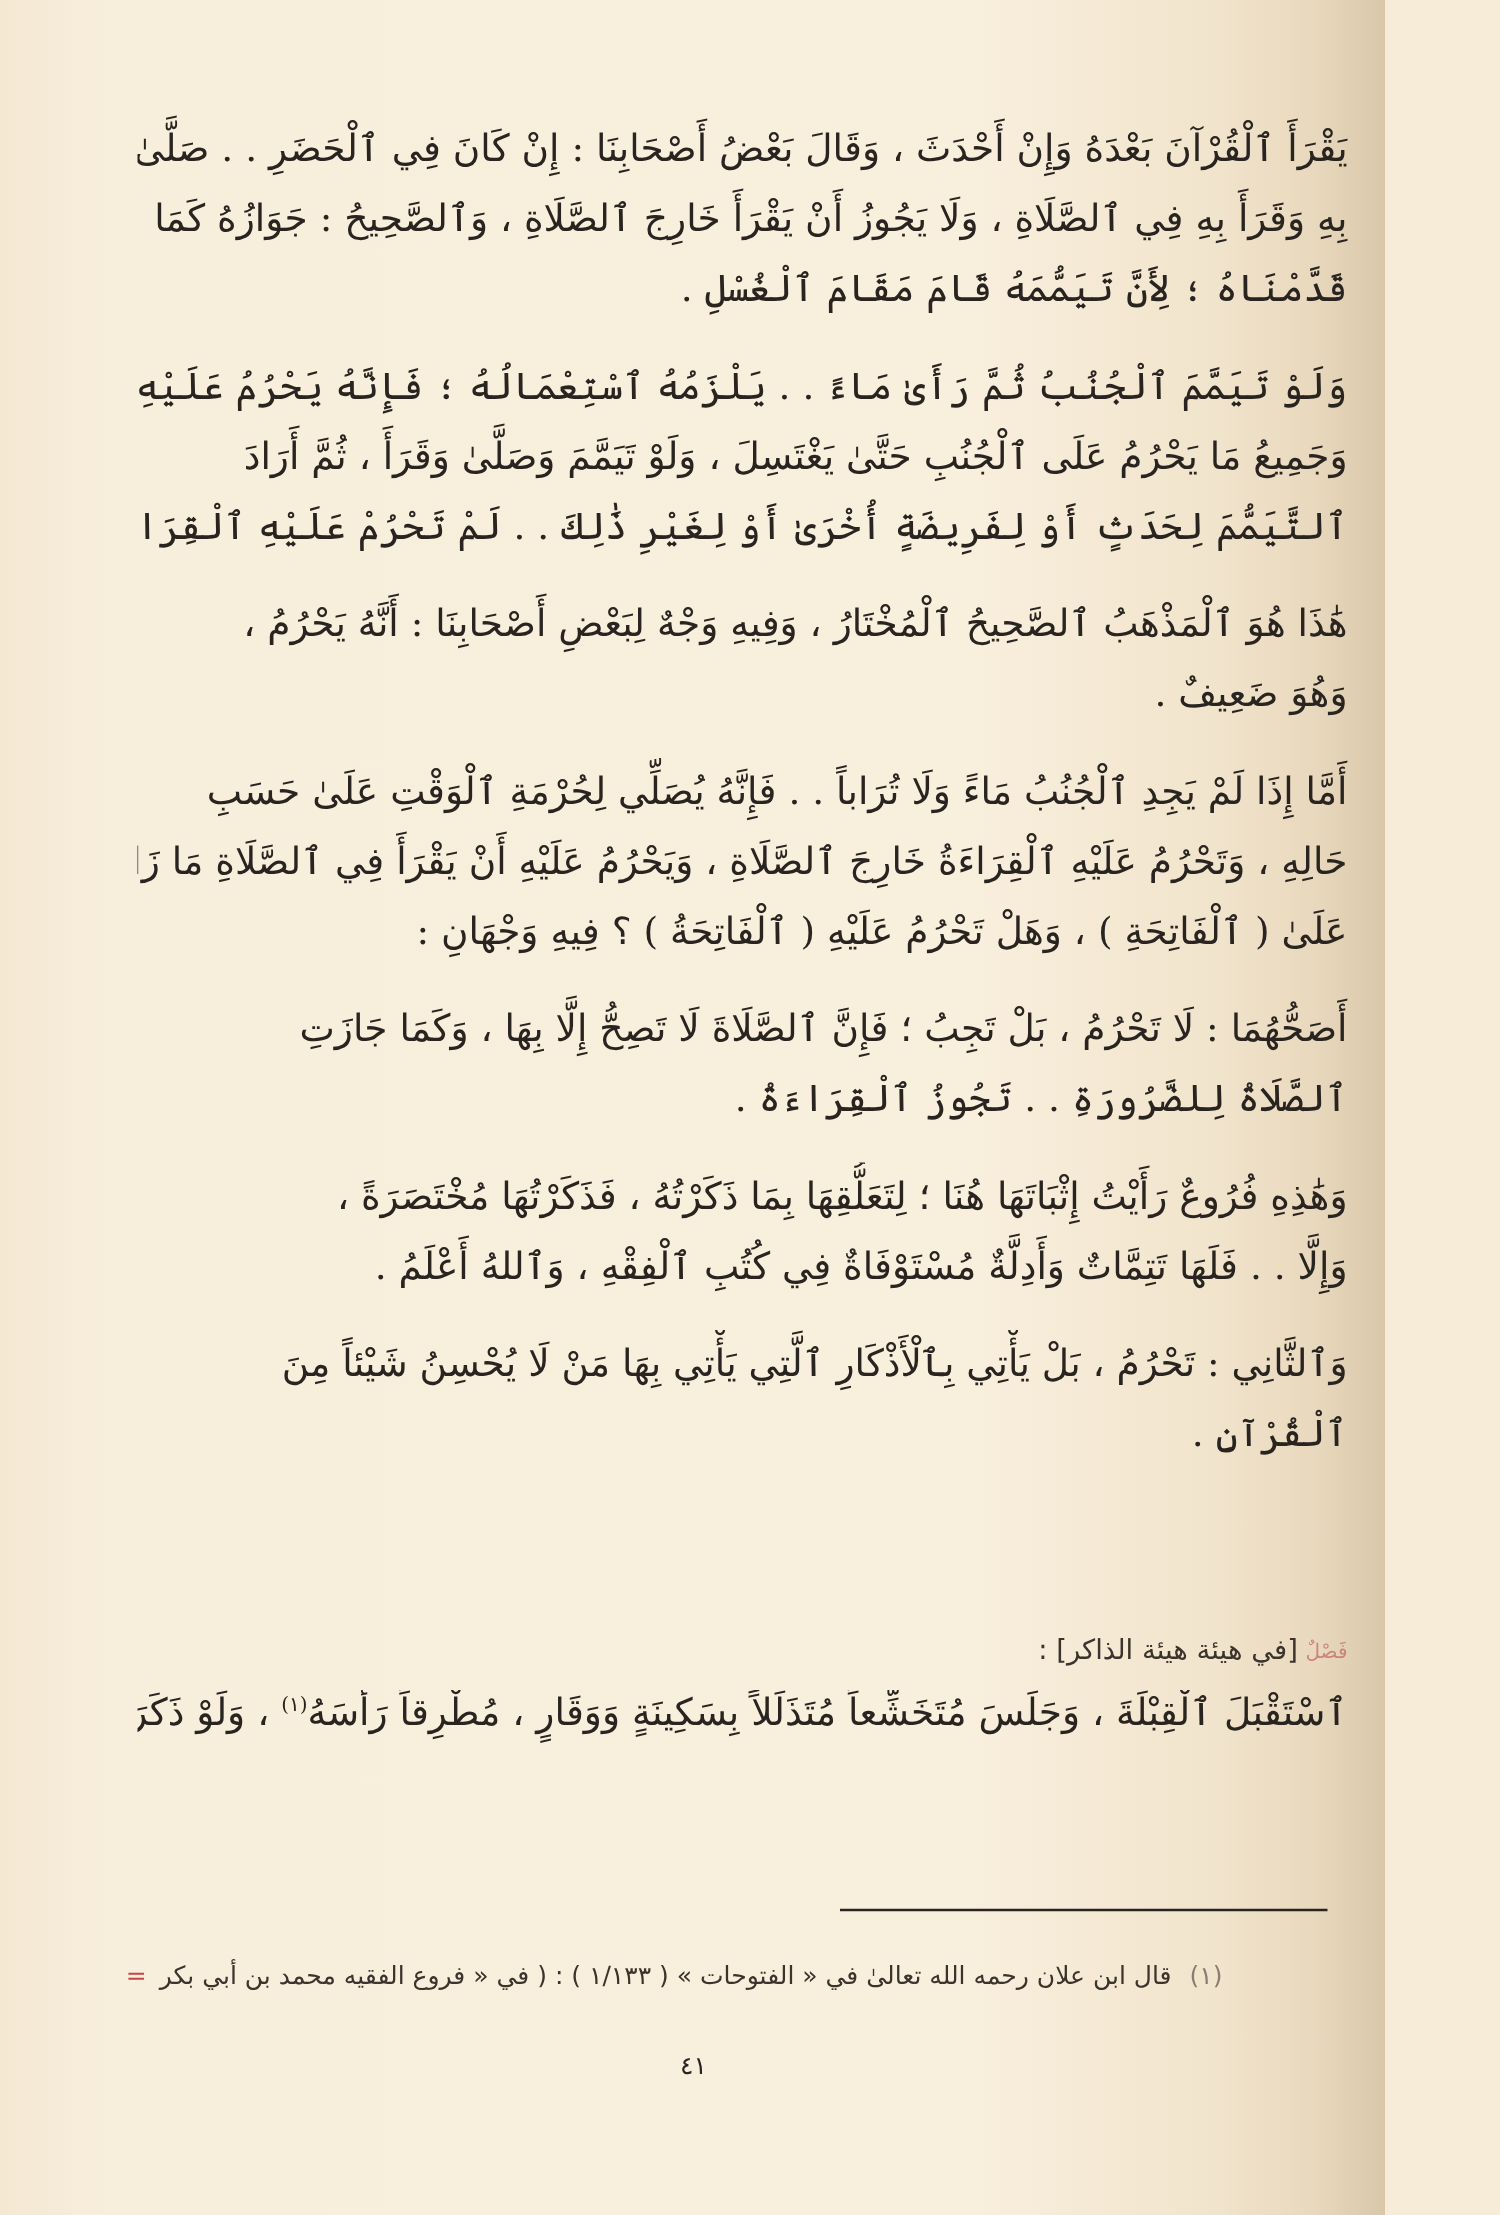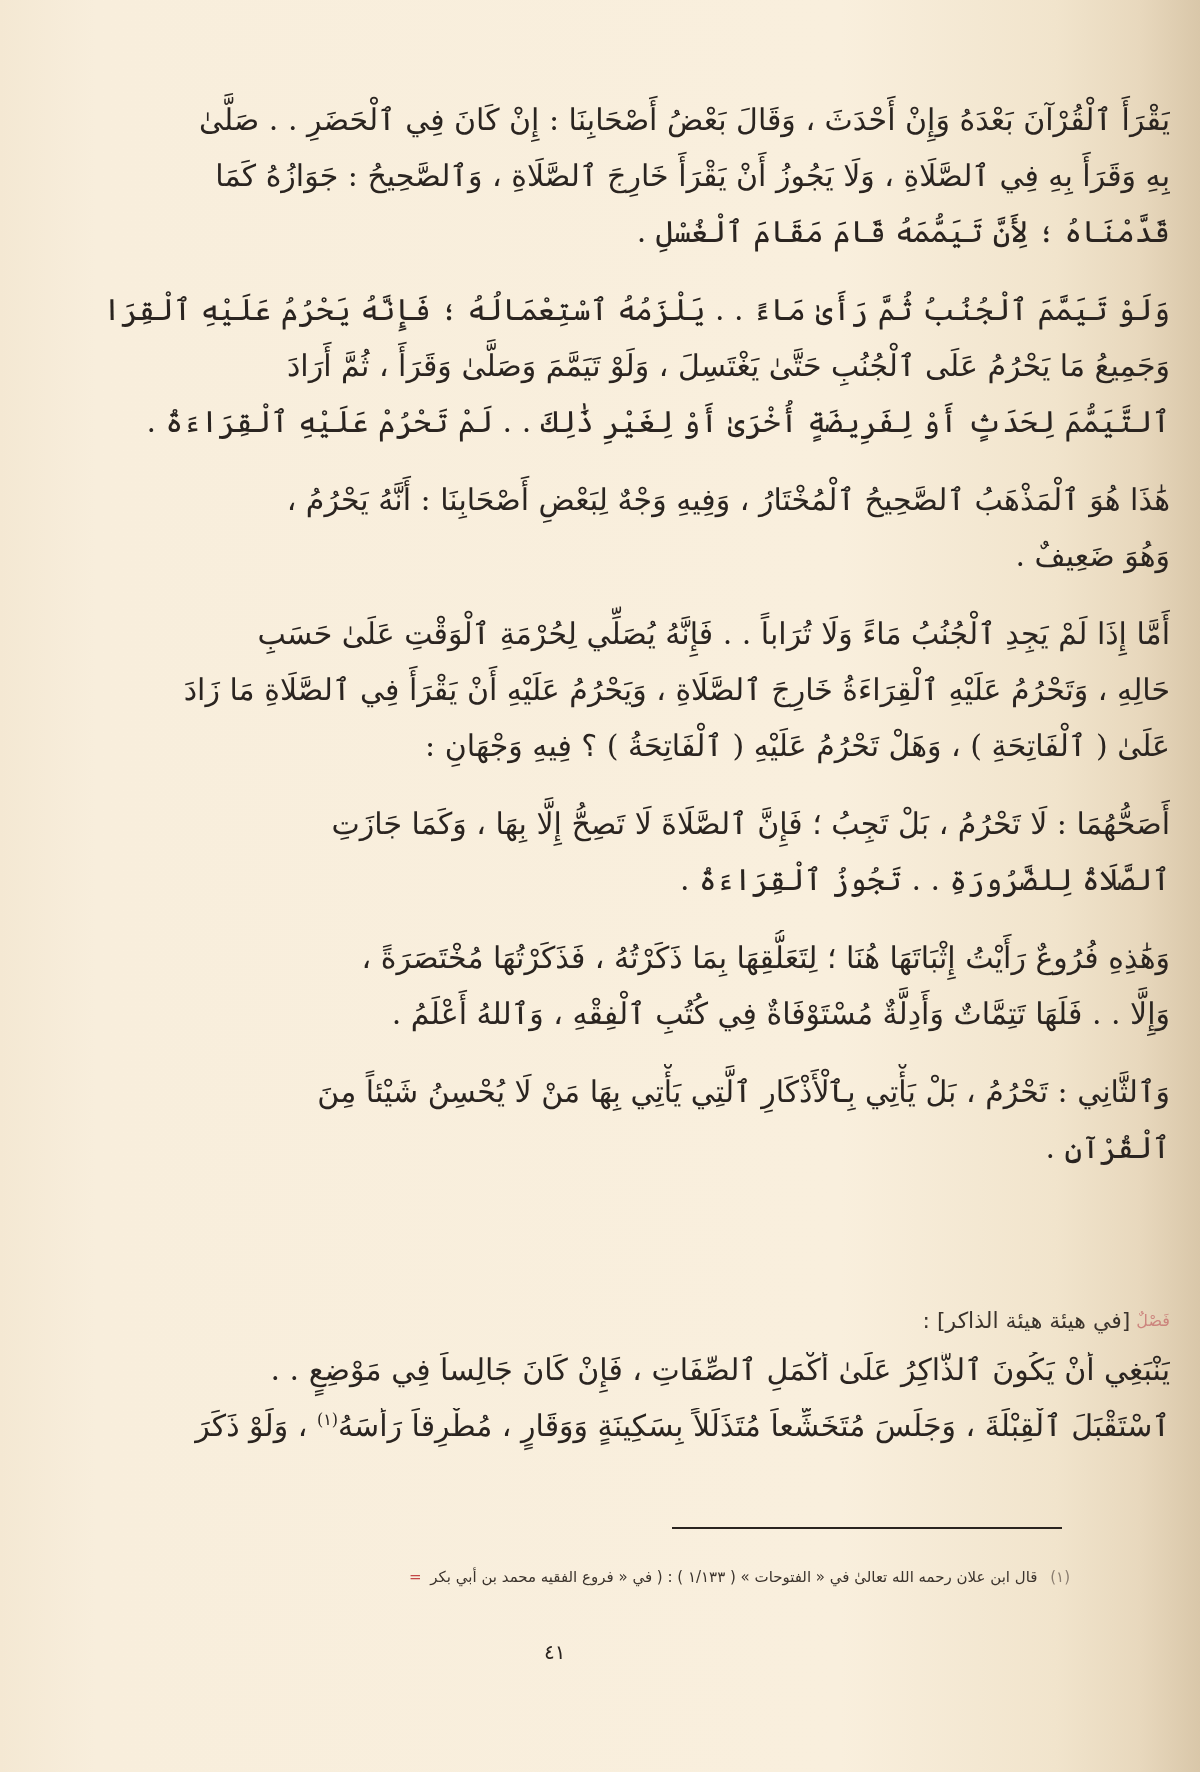--- a/index.html
+++ b/index.html
@@ -11,21 +11,21 @@
       height: 1772px;
       background: #f7ecd8;
       overflow: hidden;
       position: relative;
       font-family: "DejaVu Serif", serif;
     }
     .page {
       position: absolute;
       left: 0;
       top: 0;
-      width: 1200px;
+      width: 1108px;
       height: 1772px;
       background: linear-gradient(to right, #f4e8d3 0%, #f8eedc 8%, #f9efdd 70%, #f1e4cc 88%, #e8d8bd 95%, #d9c7a9 100%);
     }
     .text-block {
       position: absolute;
       right: 30px;
       left: 110px;
       top: 92px;
       direction: rtl;
       text-align: justify;
@@ -78,21 +78,21 @@
       top: 1527px;
       height: 2px;
       background: #2a2420;
     }
     .footnote {
       position: absolute;
       right: 130px;
       top: 1568px;
       direction: rtl;
       font-family: "DejaVu Sans", sans-serif;
-      font-size: 15px;
+      font-size: 20px;
       color: #3b332c;
       white-space: nowrap;
     }
     .footnote .fn-num {
       color: #8a7d70;
       margin-left: 8px;
     }
     .footnote .continue-mark {
       color: #c44848;
       margin-right: 4px;
@@ -149,21 +149,20 @@
       <span class="line">ٱلْقُرْآنِ .</span>
     </div>
   </div>
 
   <div class="section-heading">
     <span class="section-marker">فَصْلٌ</span>
     <span>[في هيئة هيئة الذاكر] :</span>
   </div>
 
   <div class="section-block">
-    <span class="line">يَنْبَغِي أَنْ يَكُونَ ٱلذَّاكِرُ عَلَىٰ أَكْمَلِ ٱلصِّفَاتِ ، فَإِنْ كَانَ جَالِساً فِي مَوْضِعٍ . .</span>
     <span class="line">
       <span>ٱسْتَقْبَلَ ٱلْقِبْلَةَ ، وَجَلَسَ مُتَخَشِّعاً مُتَذَلِّلاً بِسَكِينَةٍ وَوَقَارٍ ، مُطْرِقاً رَأْسَهُ</span><span class="superscript">(١)</span>
       <span>، وَلَوْ ذَكَرَ</span>
     </span>
   </div>
 
   <div class="footnote-rule"></div>
 
   <div class="footnote">
     <span class="fn-num">(١)</span>

